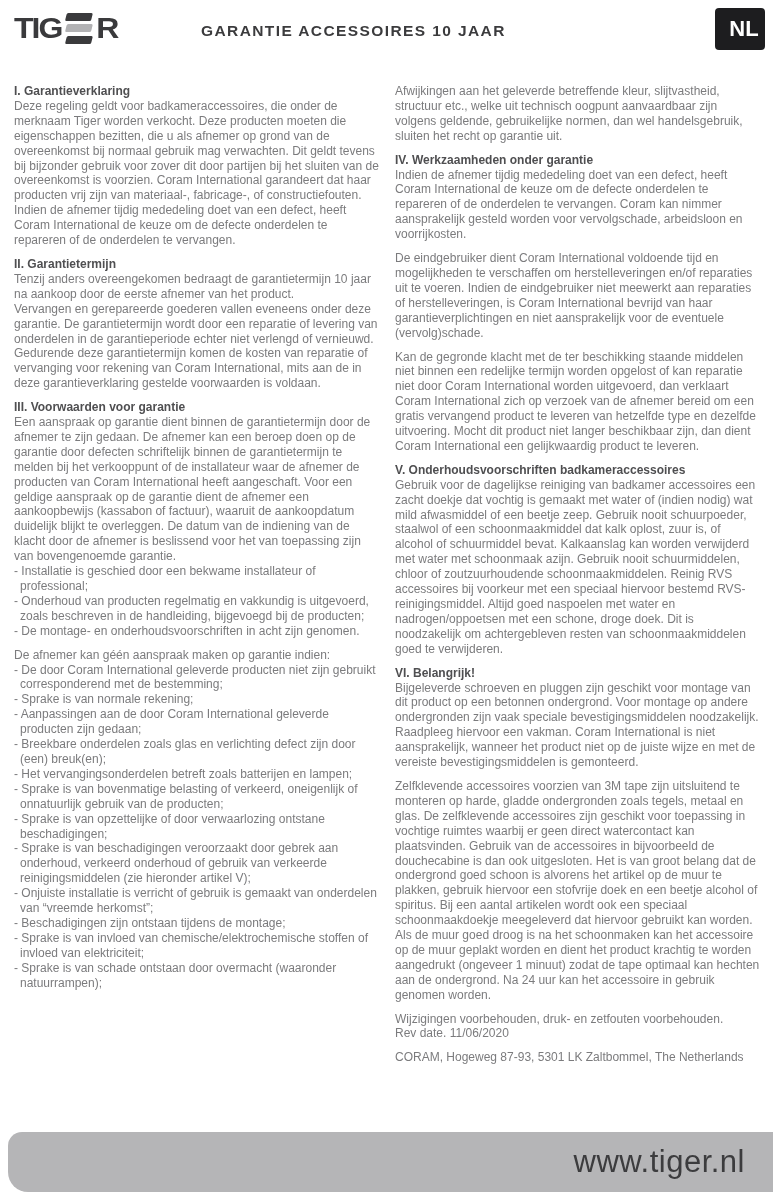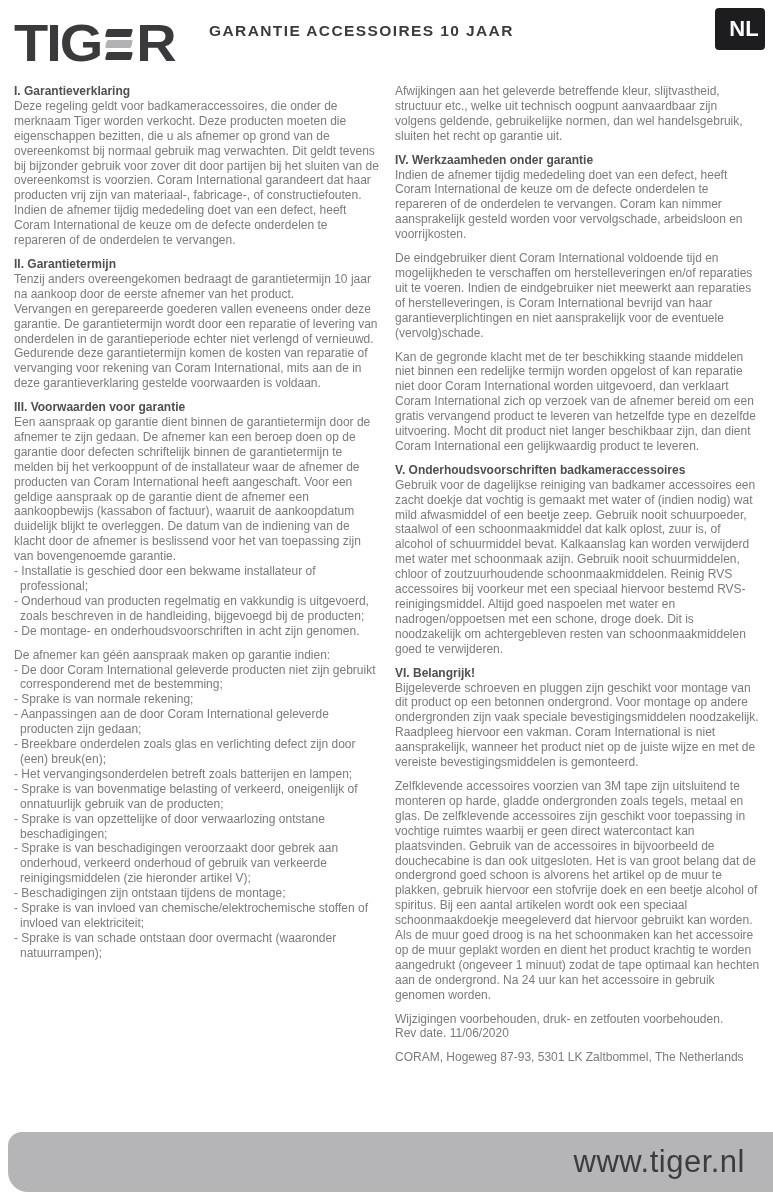--- a/index.html
+++ b/index.html
@@ -6,43 +6,43 @@
   .page{
     position:relative;
     width:773px;height:1200px;
     background:#ffffff;
     font-family:"Liberation Sans",sans-serif;
     overflow:hidden;
     margin:0 auto;
   }
   
   .logo{
-    position:absolute;left:14px;top:22px;height:44px;
+    position:absolute;left:14px;top:6px;height:44px;
     display:flex;align-items:center;
     color:#3a3a3c;
     font-weight:bold;
-    font-size:56px;
+    font-size:32px;
     letter-spacing:-2px;
     line-height:1;
   }
   .logo .logo-text{transform:scaleY(0.92);}
   .logo-e{
     display:flex;flex-direction:column;justify-content:space-between;
     width:26px;height:31px;
     margin:0 4px 0 5px;
   }
   .logo-e .bar{
     height:7.5px;border-radius:1.5px;
     transform:skewX(-14deg);
     background:#3a3a3c;
   }
   .doc-title{
     position:absolute;left:201px;top:22px;
     font-size:15.5px;font-weight:bold;letter-spacing:1.4px;
-    color:#3b3b3d;white-space:nowrap;margin-left:8px;
+    color:#3b3b3d;white-space:nowrap;
   }
   .lang-badge{
     position:absolute;right:8px;top:8px;
     width:42px;height:42px;border-radius:4px;
     background:#1d1d1f;color:#ffffff;
     display:flex;align-items:center;justify-content:center;
     font-size:22px;font-weight:bold;letter-spacing:0px;padding-left:8px;
   }
   
   .columns{
@@ -105,20 +105,21 @@
         <div class="list-item">- De montage- en onderhoudsvoorschriften in acht zijn genomen.</div>
         <div class="para gap">De afnemer kan géén aanspraak maken op garantie indien:</div>
         <div class="list-item">- De door Coram International geleverde producten niet zijn gebruikt corresponderend met de bestemming;</div>
         <div class="list-item">- Sprake is van normale rekening;</div>
         <div class="list-item">- Aanpassingen aan de door Coram International geleverde producten zijn gedaan;</div>
         <div class="list-item">- Breekbare onderdelen zoals glas en verlichting defect zijn door (een) breuk(en);</div>
         <div class="list-item">- Het vervangingsonderdelen betreft zoals batterijen en lampen;</div>
         <div class="list-item">- Sprake is van bovenmatige belasting of verkeerd, oneigenlijk of onnatuurlijk gebruik van de producten;</div>
         <div class="list-item">- Sprake is van opzettelijke of door verwaarlozing ontstane beschadigingen;</div>
         <div class="list-item">- Sprake is van beschadigingen veroorzaakt door gebrek aan onderhoud, verkeerd onderhoud of gebruik van verkeerde reinigingsmiddelen (zie hieronder artikel V);</div>
+        <div class="list-item">- Onjuiste installatie is verricht of gebruik is gemaakt van onderdelen van “vreemde herkomst”;</div>
         <div class="list-item">- Beschadigingen zijn ontstaan tijdens de montage;</div>
         <div class="list-item">- Sprake is van invloed van chemische/elektrochemische stoffen of invloed van elektriciteit;</div>
         <div class="list-item">- Sprake is van schade ontstaan door overmacht (waaronder natuurrampen);</div>
       </div>
     <div class="col">
         <div class="para">Afwijkingen aan het geleverde betreffende kleur, slijtvastheid, structuur etc., welke uit technisch oogpunt aanvaardbaar zijn volgens geldende, gebruikelijke normen, dan wel handelsgebruik, sluiten het recht op garantie uit.</div>
         <div class="heading gap">IV. Werkzaamheden onder garantie</div>
         <div class="para">Indien de afnemer tijdig mededeling doet van een defect, heeft Coram International de keuze om de defecte onderdelen te repareren of de onderdelen te vervangen. Coram kan nimmer aansprakelijk gesteld worden voor vervolgschade, arbeidsloon en voorrijkosten.</div>
         <div class="para gap">De eindgebruiker dient Coram International voldoende tijd en mogelijkheden te verschaffen om herstelleveringen en/of reparaties uit te voeren. Indien de eindgebruiker niet meewerkt aan reparaties of herstelleveringen, is Coram International bevrijd van haar garantieverplichtingen en niet aansprakelijk voor de eventuele (vervolg)schade.</div>
         <div class="para gap">Kan de gegronde klacht met de ter beschikking staande middelen niet binnen een redelijke termijn worden opgelost of kan reparatie niet door Coram International worden uitgevoerd, dan verklaart Coram International zich op verzoek van de afnemer bereid om een gratis vervangend product te leveren van hetzelfde type en dezelfde uitvoering. Mocht dit product niet langer beschikbaar zijn, dan dient Coram International een gelijkwaardig product te leveren.</div>

